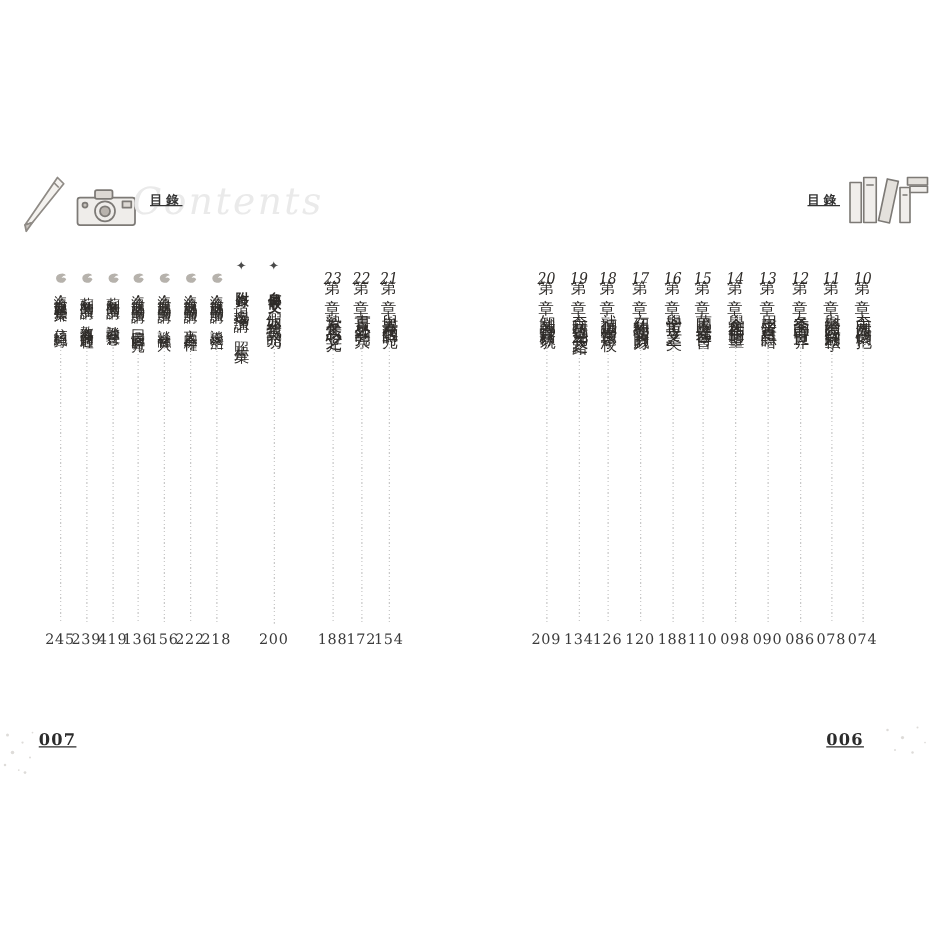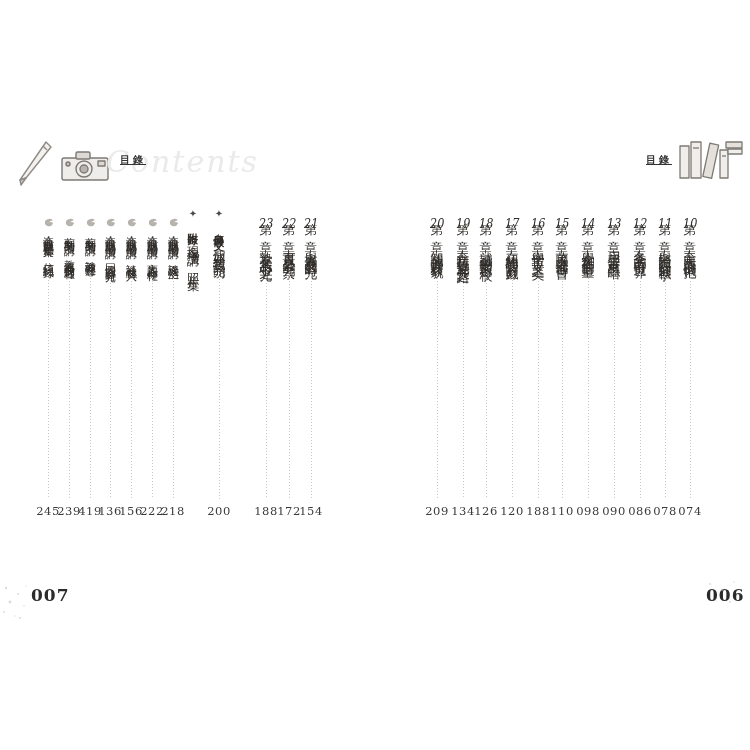--- a/index.html
+++ b/index.html
@@ -43,22 +43,22 @@
   .leader{
     flex:1 1 auto;width:1px;min-height:6px;margin:7px 0 5px;
     background-image:repeating-linear-gradient(to bottom,#c9c9c9 0 1px,transparent 1px 3px);
   }
   .leader.hidden{visibility:hidden;}
   .pagenum{
     font-family:"DejaVu Serif",serif;font-size:11.5px;color:#3a3a3a;
     letter-spacing:0.5px;white-space:nowrap;height:14px;
   }
   .folio{
-    position:absolute;font-family:"DejaVu Serif",serif;font-size:17px;
-    letter-spacing:1px;color:#2b2b2b;font-weight:bold;
+    position:absolute;font-family:"DejaVu Serif",serif;font-size:13px;
+    letter-spacing:1px;color:#2b2b2b;font-weight:bold;text-decoration:underline;
   }
 </style>
 </head>
 <body>
 
 <div id="canvas">
 
   <svg class="hdr-icon" style="left:12px;top:138px;" width="42" height="54" viewBox="0 0 42 54">
     <g stroke="#8f8b86" stroke-width="1.4" fill="#f4f2ef" stroke-linejoin="round">
       <path d="M34 4 L39 9 L14 40 L8 42 Z"></path>
@@ -248,21 +248,21 @@
         <div class="col-icon"><svg width="11" height="10" viewBox="0 0 11 10">
             <path fill="#b6b2ac" d="M2.2 6.2 Q0.8 2.6 4.6 1.2 Q8.2 0 9.8 2.2 Q7.2 2.4 6.2 4.4 Q8.8 3.4 10 5.4 Q8.4 8.8 5.2 8.2 Q3 7.8 2.2 6.2 Z"></path>
           </svg></div>
         <div class="v-text item-title">海倫・凱勒照片集&amp;信函紀錄</div>
         <div class="leader"></div>
         <div class="pagenum">245</div>
       </div>
     </div>
 
   <div class="folio" style="left:31px;top:585px;">007</div>
-  <div class="folio" style="left:706px;top:585px;">006</div>
+  <div class="folio" style="left:661px;top:585px;">006</div>
 
   <svg style="position:absolute;left:0px;top:578px;" width="60" height="45">
     <g fill="#b5b1ab" opacity="0.45">
       <circle cx="6" cy="10" r="1.2"></circle>
         <circle cx="18" cy="16" r="0.9"></circle>
         <circle cx="10" cy="24" r="1.4"></circle>
       <circle cx="24" cy="28" r="0.8"></circle>
         <circle cx="4" cy="34" r="1.0"></circle>
         <circle cx="15" cy="38" r="0.7"></circle>
       <circle cx="26" cy="8" r="0.7"></circle>

